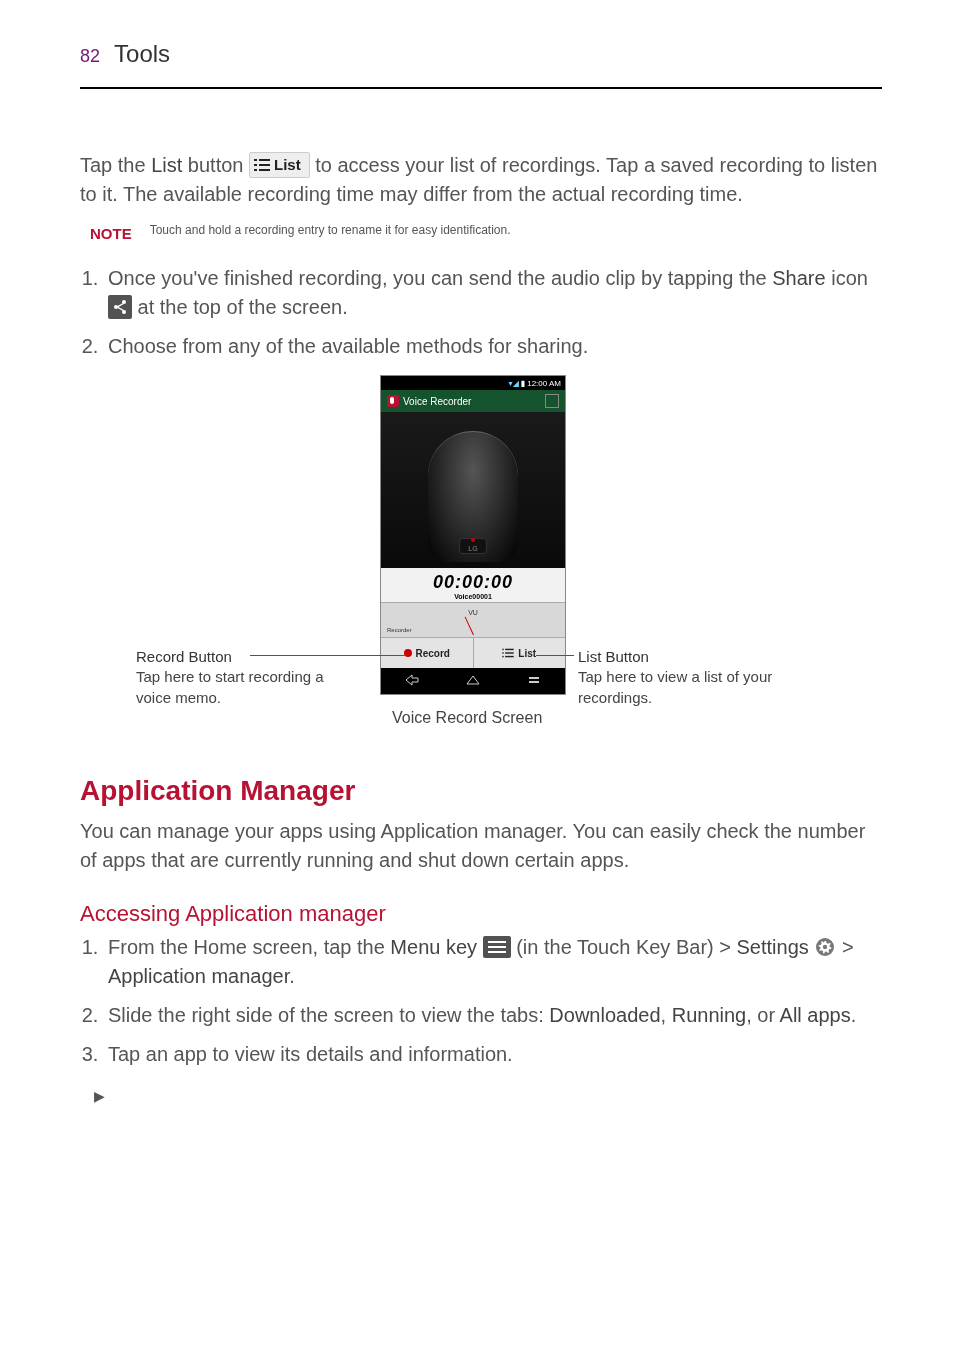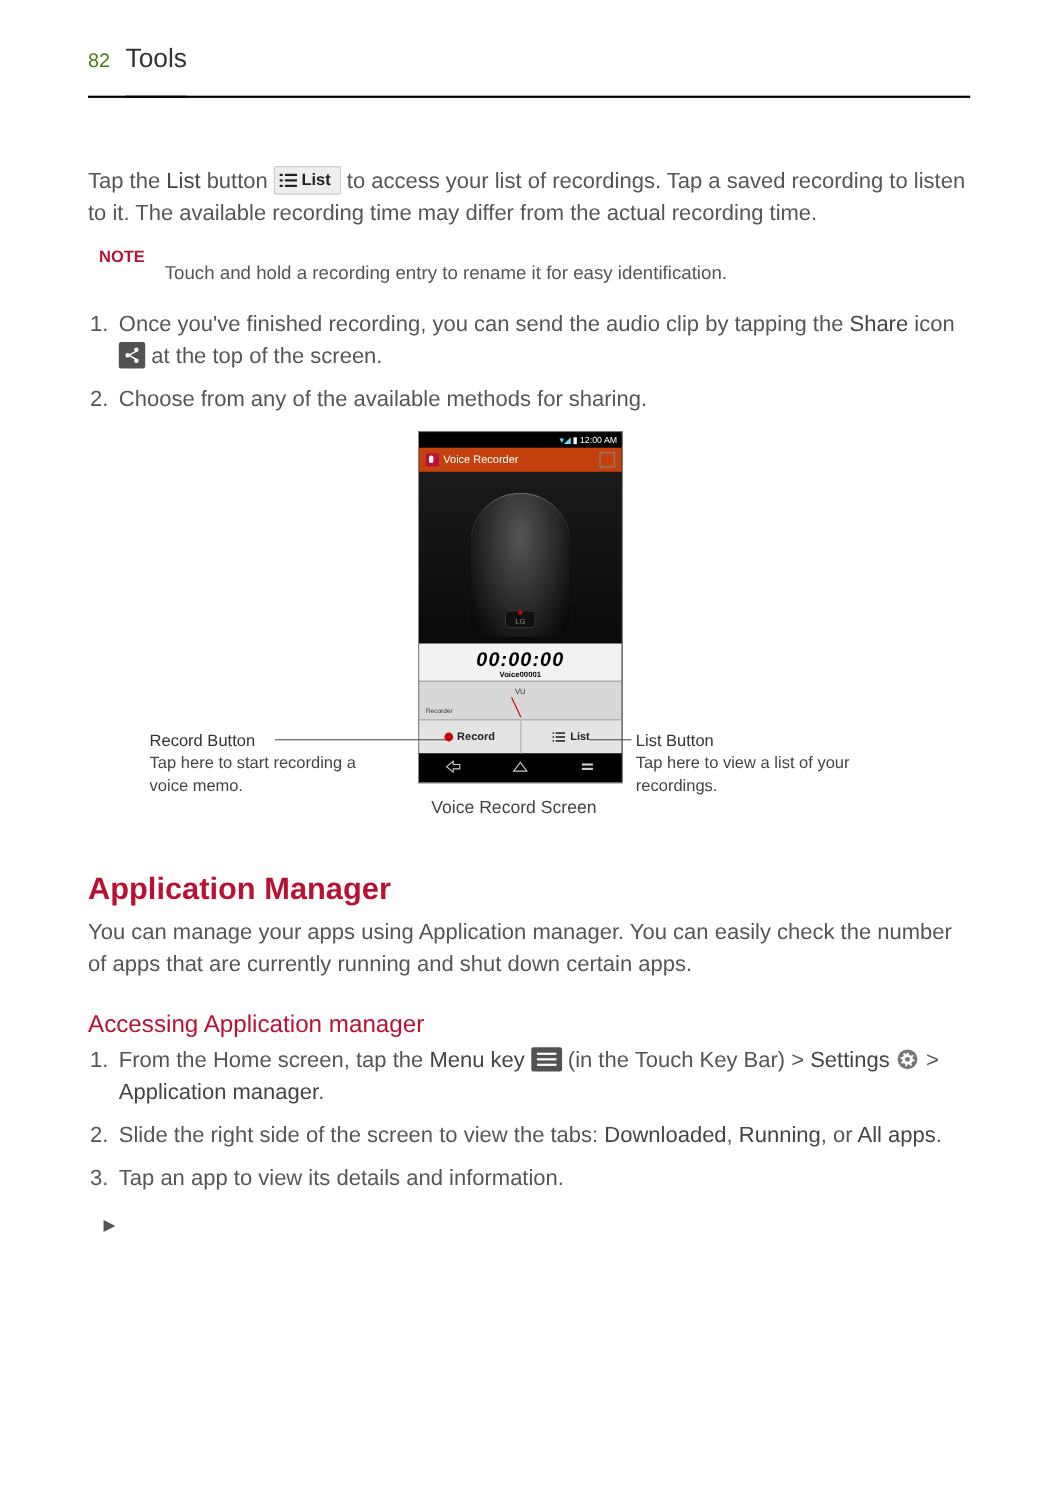--- a/index.html
+++ b/index.html
@@ -17,21 +17,21 @@
   .header {
     display: flex;
     align-items: baseline;
     gap: 14px;
     border-bottom: 2px solid #000;
     padding-bottom: 2px;
     margin-bottom: 62px;
   }
   .page-num {
     font-size: 18px;
-    color: #4d7c0f;
+    color: #701a75;
     text-align: right;
   }
   .header-title {
     font-size: 24px;
     color: #333;
     border-bottom: 2px solid #000;
     padding-bottom: 19px;
     margin-bottom:-4px;
   }
   .h3 {
@@ -59,23 +59,22 @@
     align-items:flex-start;
   }
   .note-label {
     color:#b71234;
     font-weight:bold;
     font-size:15px;
     padding-top:2px;
     flex-shrink:0;
   }
   .note-text {
-    font-size:17px;
+    font-size:12px;
     color:#555;
-    margin-top:16px;
   }
   ol {
     padding-left: 24px;
     margin:0 0 14px 0;
   }
   ol li {
     padding-left: 4px;
     margin-bottom: 10px;
   }
   .inline-icon {
@@ -140,21 +139,21 @@
     height:14px;
     font-size:8px;
     color:#66d9ff;
     padding:0 4px;
     gap:2px;
   }
   .app-bar {
     display:flex;
     align-items:center;
     justify-content:space-between;
-    background:#c2410c;
+    background:#14532d;
     height:22px;
     padding:0 6px;
     font-size:10px;
   }
   .app-bar-left { display:flex; align-items:center; gap:4px;}
   .rec-logo {
     width:12px;height:12px;background:#b71234;border-radius:2px;
     position:relative;
   }
   .rec-logo::after{content:"";position:absolute;left:3px;top:2px;width:4px;height:7px;background:#fff;border-radius:2px;}

